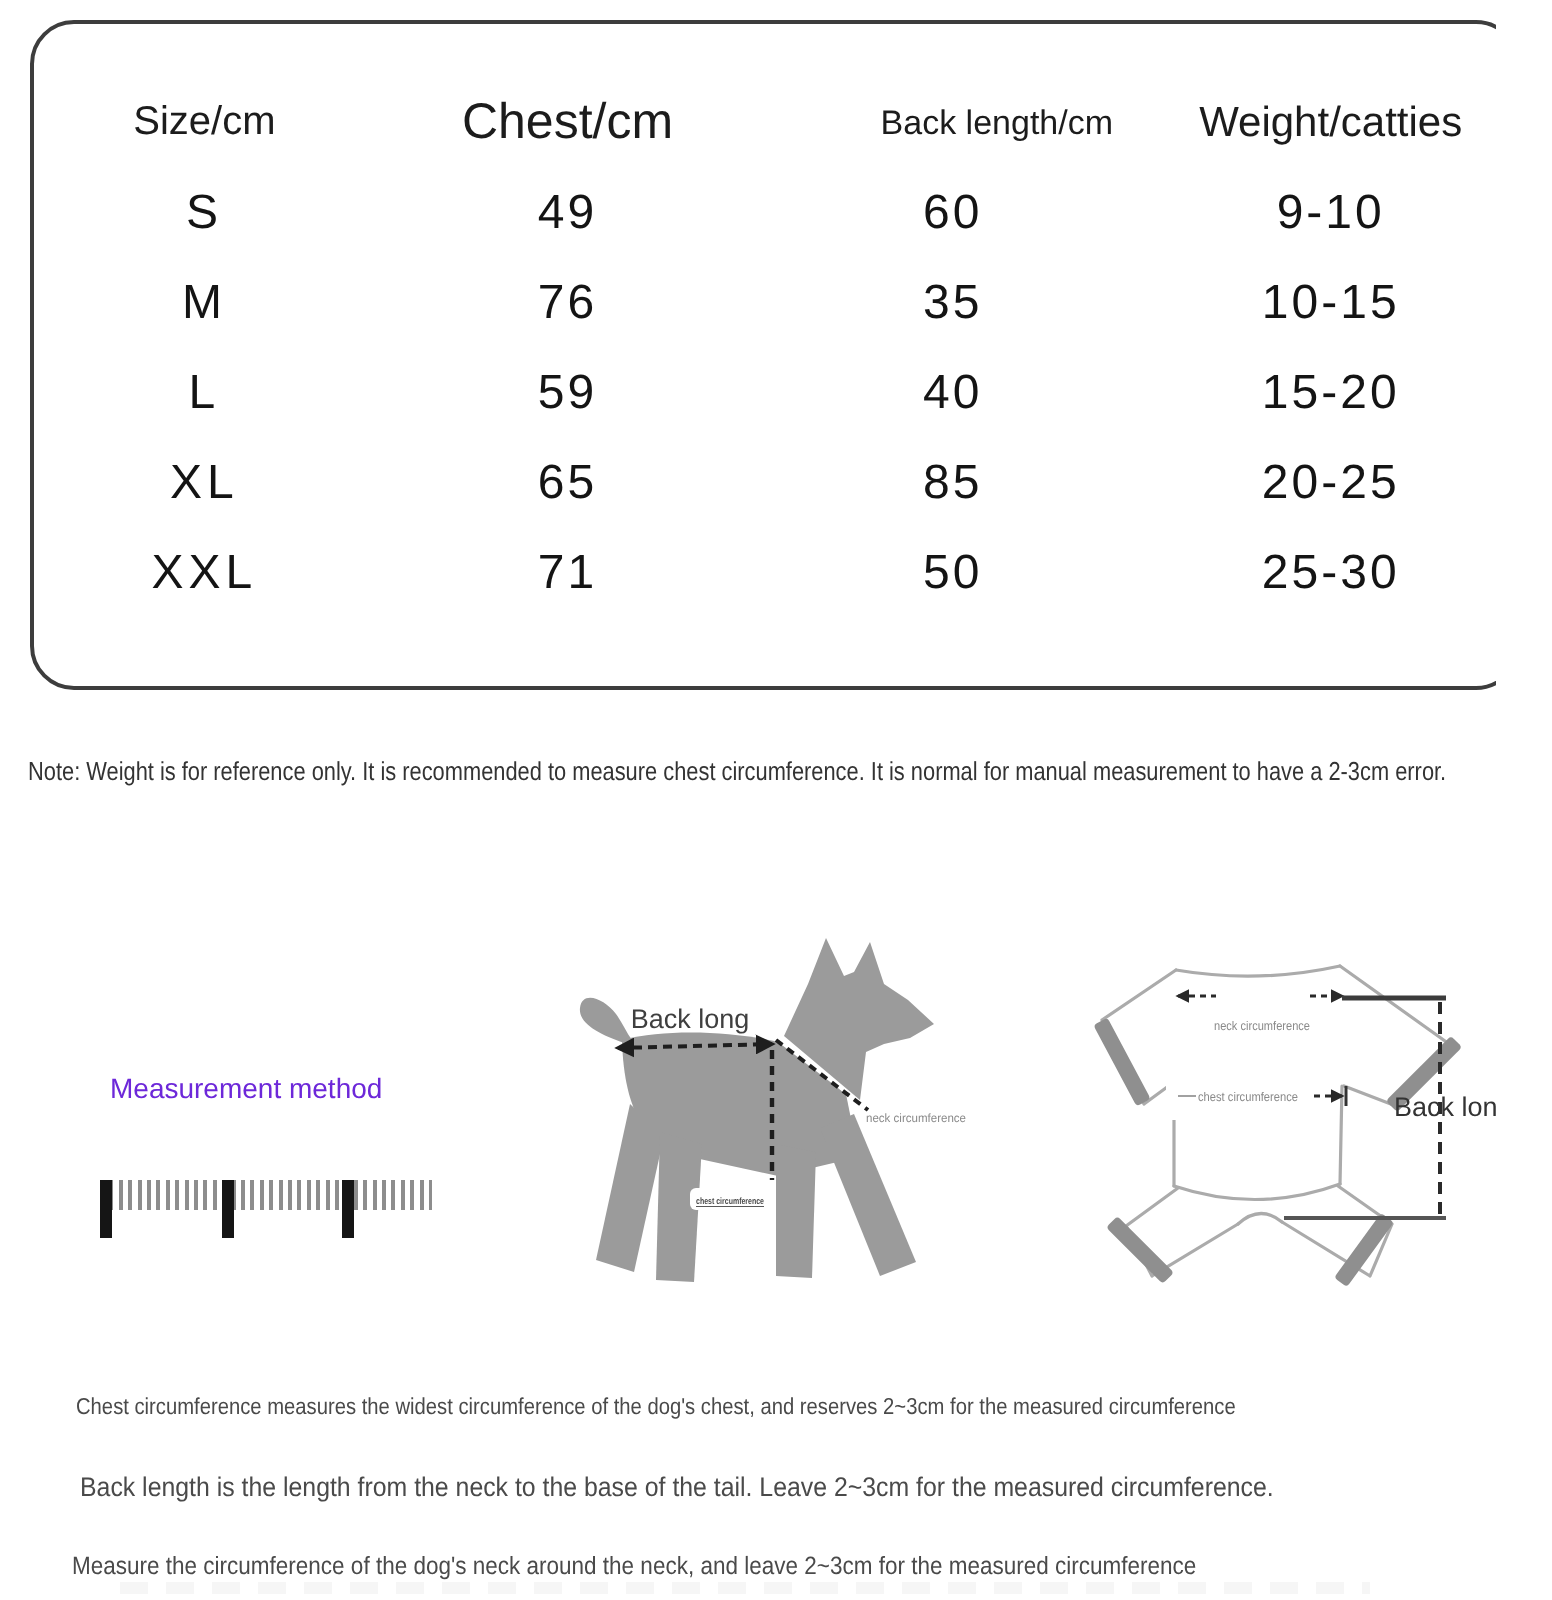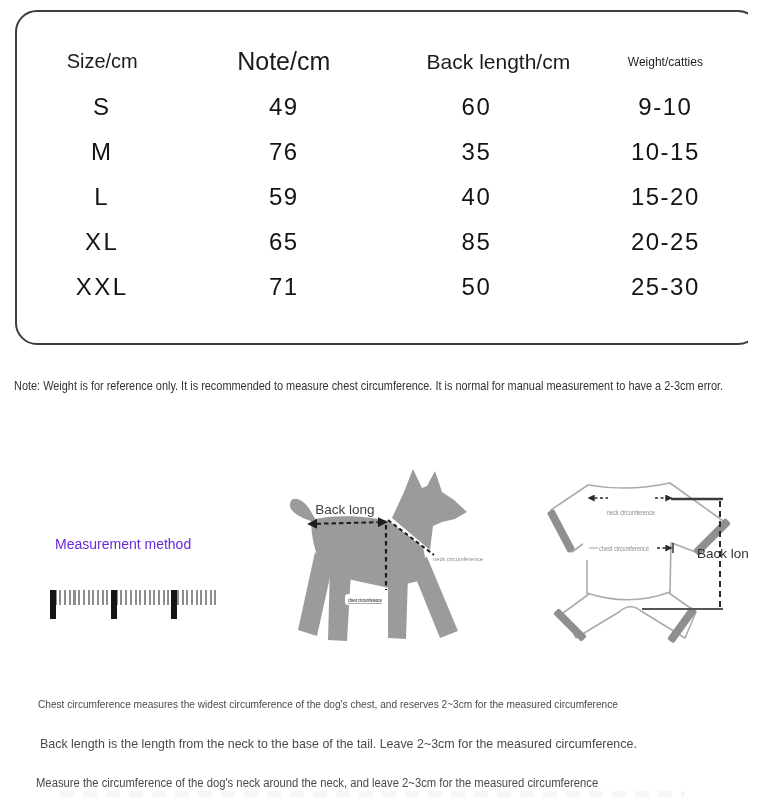--- a/index.html
+++ b/index.html
@@ -7,22 +7,22 @@
         font-family:"Liberation Sans","DejaVu Sans",sans-serif;color:#161616;}
   .abs{position:absolute;}
 
   
   .chart-box{left:15px;top:10px;width:741px;height:331px;border:2px solid #3d3d3d;border-radius:22px;}
   .chart-grid{display:grid;grid-template-columns:23% 26% 26% 25%;grid-auto-rows:45px;
               padding-top:27px;align-items:center;justify-items:center;}
   .hdr{color:#1c1c1c;white-space:nowrap;}
   .hdr.h1{font-size:20px;}
   .hdr.h2{font-size:25px;}
-  .hdr.h3{font-size:21px;margin-left:44px;}
-  .hdr.h4{font-size:12px;}
+  .hdr.h3{font-size:17px;margin-left:44px;}
+  .hdr.h4{font-size:21px;}
   .cell{font-size:24px;color:#141414;letter-spacing:1.5px;white-space:nowrap;}
   .cell.sz{letter-spacing:2.5px;}
 
   
   .note{left:14px;top:378px;font-size:13px;color:#333;white-space:nowrap;
         transform:scaleX(0.84);transform-origin:left top;}
 
   
   .mm-small{left:55px;top:536px;font-size:14px;color:#6d28d9;}
   .mm-large{left:62px;top:560px;font-size:19.5px;color:#3c3c3c;letter-spacing:0.5px;}
@@ -43,21 +43,21 @@
     background:repeating-linear-gradient(90deg,rgba(0,0,0,0.07) 0 14px,transparent 14px 23px);}
 </style>
 </head>
 <body>
 
 <div class="page">
 
   <div class="abs chart-box">
     <div class="chart-grid">
       <div class="hdr h1">Size/cm</div>
-      <div class="hdr h2">Note/cm</div>
+      <div class="hdr h2">Chest/cm</div>
       <div class="hdr h3">Back length/cm</div>
       <div class="hdr h4">Weight/catties</div>
 
       <div class="cell sz">S</div>
       <div class="cell">49</div>
       <div class="cell">60</div>
       <div class="cell">9-10</div>
 
       <div class="cell sz">M</div>
       <div class="cell">76</div>

